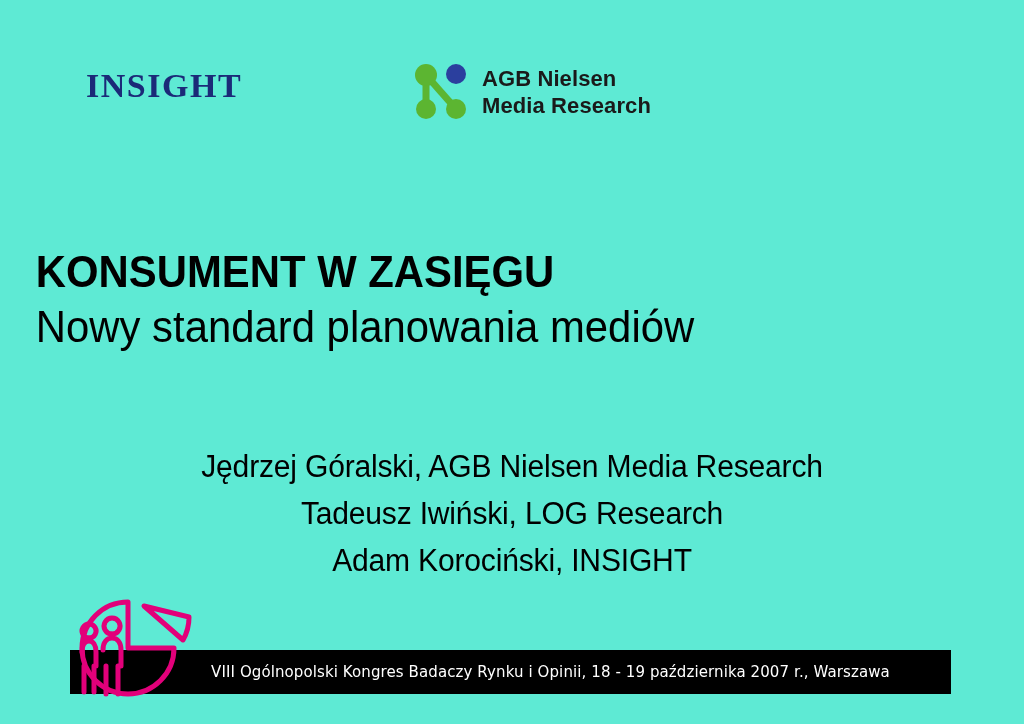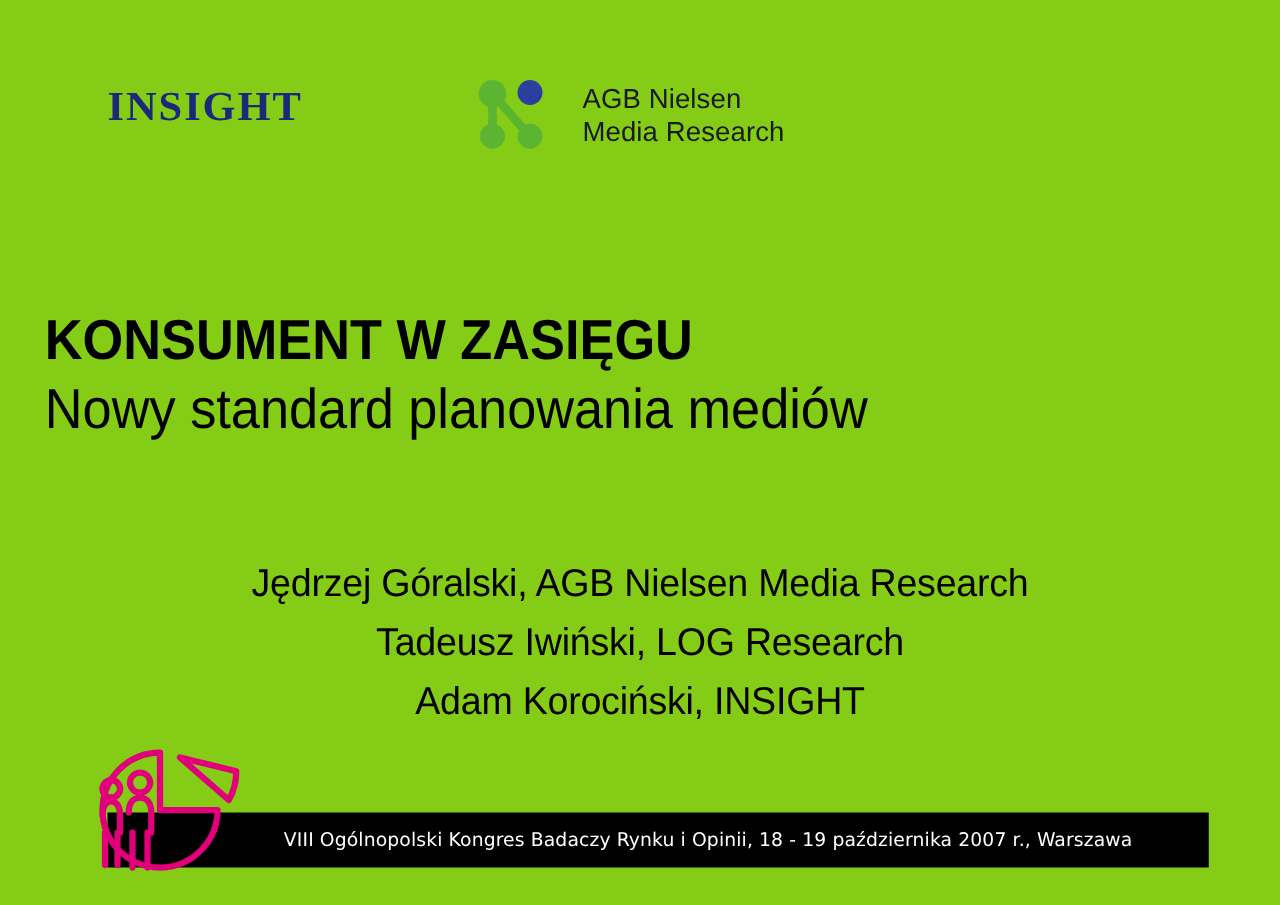--- a/index.html
+++ b/index.html
@@ -12,21 +12,21 @@
     height: 724px;
     position: relative;
     overflow: hidden;
     font-family: "Liberation Sans", sans-serif;
     -webkit-font-smoothing: antialiased;
   }
 
   .slide {
     position: absolute;
     inset: 0;
-    background: #84cc16;
+    background: #5eead4;
   }
 
   
   .logo-bar {
     position: absolute;
     top: 28px;
     left: 0;
     width: 1024px;
     height: 80px;
   }
@@ -43,25 +43,26 @@
     color: #1b2a78;
     line-height: 1;
     font-stretch: condensed;
     transform: scaleX(1.03);
     transform-origin: left center;
   }
 
   
   .agb-logo {
     position: absolute;
-    left: 380px;
+    left: 412px;
     top: 33px;
     display: flex;
     align-items: center;
-    gap: 28px;
+    gap: 12px;
+    font-weight: bold;
   }
   .agb-mark {
     width: 58px;
     height: 62px;
     display: block;
   }
   .agb-text {
     font-family: "Liberation Sans", sans-serif;
     font-size: 22px;
     line-height: 1.23;
@@ -128,21 +129,20 @@
   }
 
   
   .footer-bar {
     position: absolute;
     left: 70px;
     top: 650px;
     width: 881px;
     height: 44px;
     background: #000000;
-    margin-left: 16px;
   }
   .footer-text {
     position: absolute;
     left: 0;
     top: 0;
     width: 881px;
     height: 44px;
     display: flex;
     align-items: center;
     justify-content: center;

